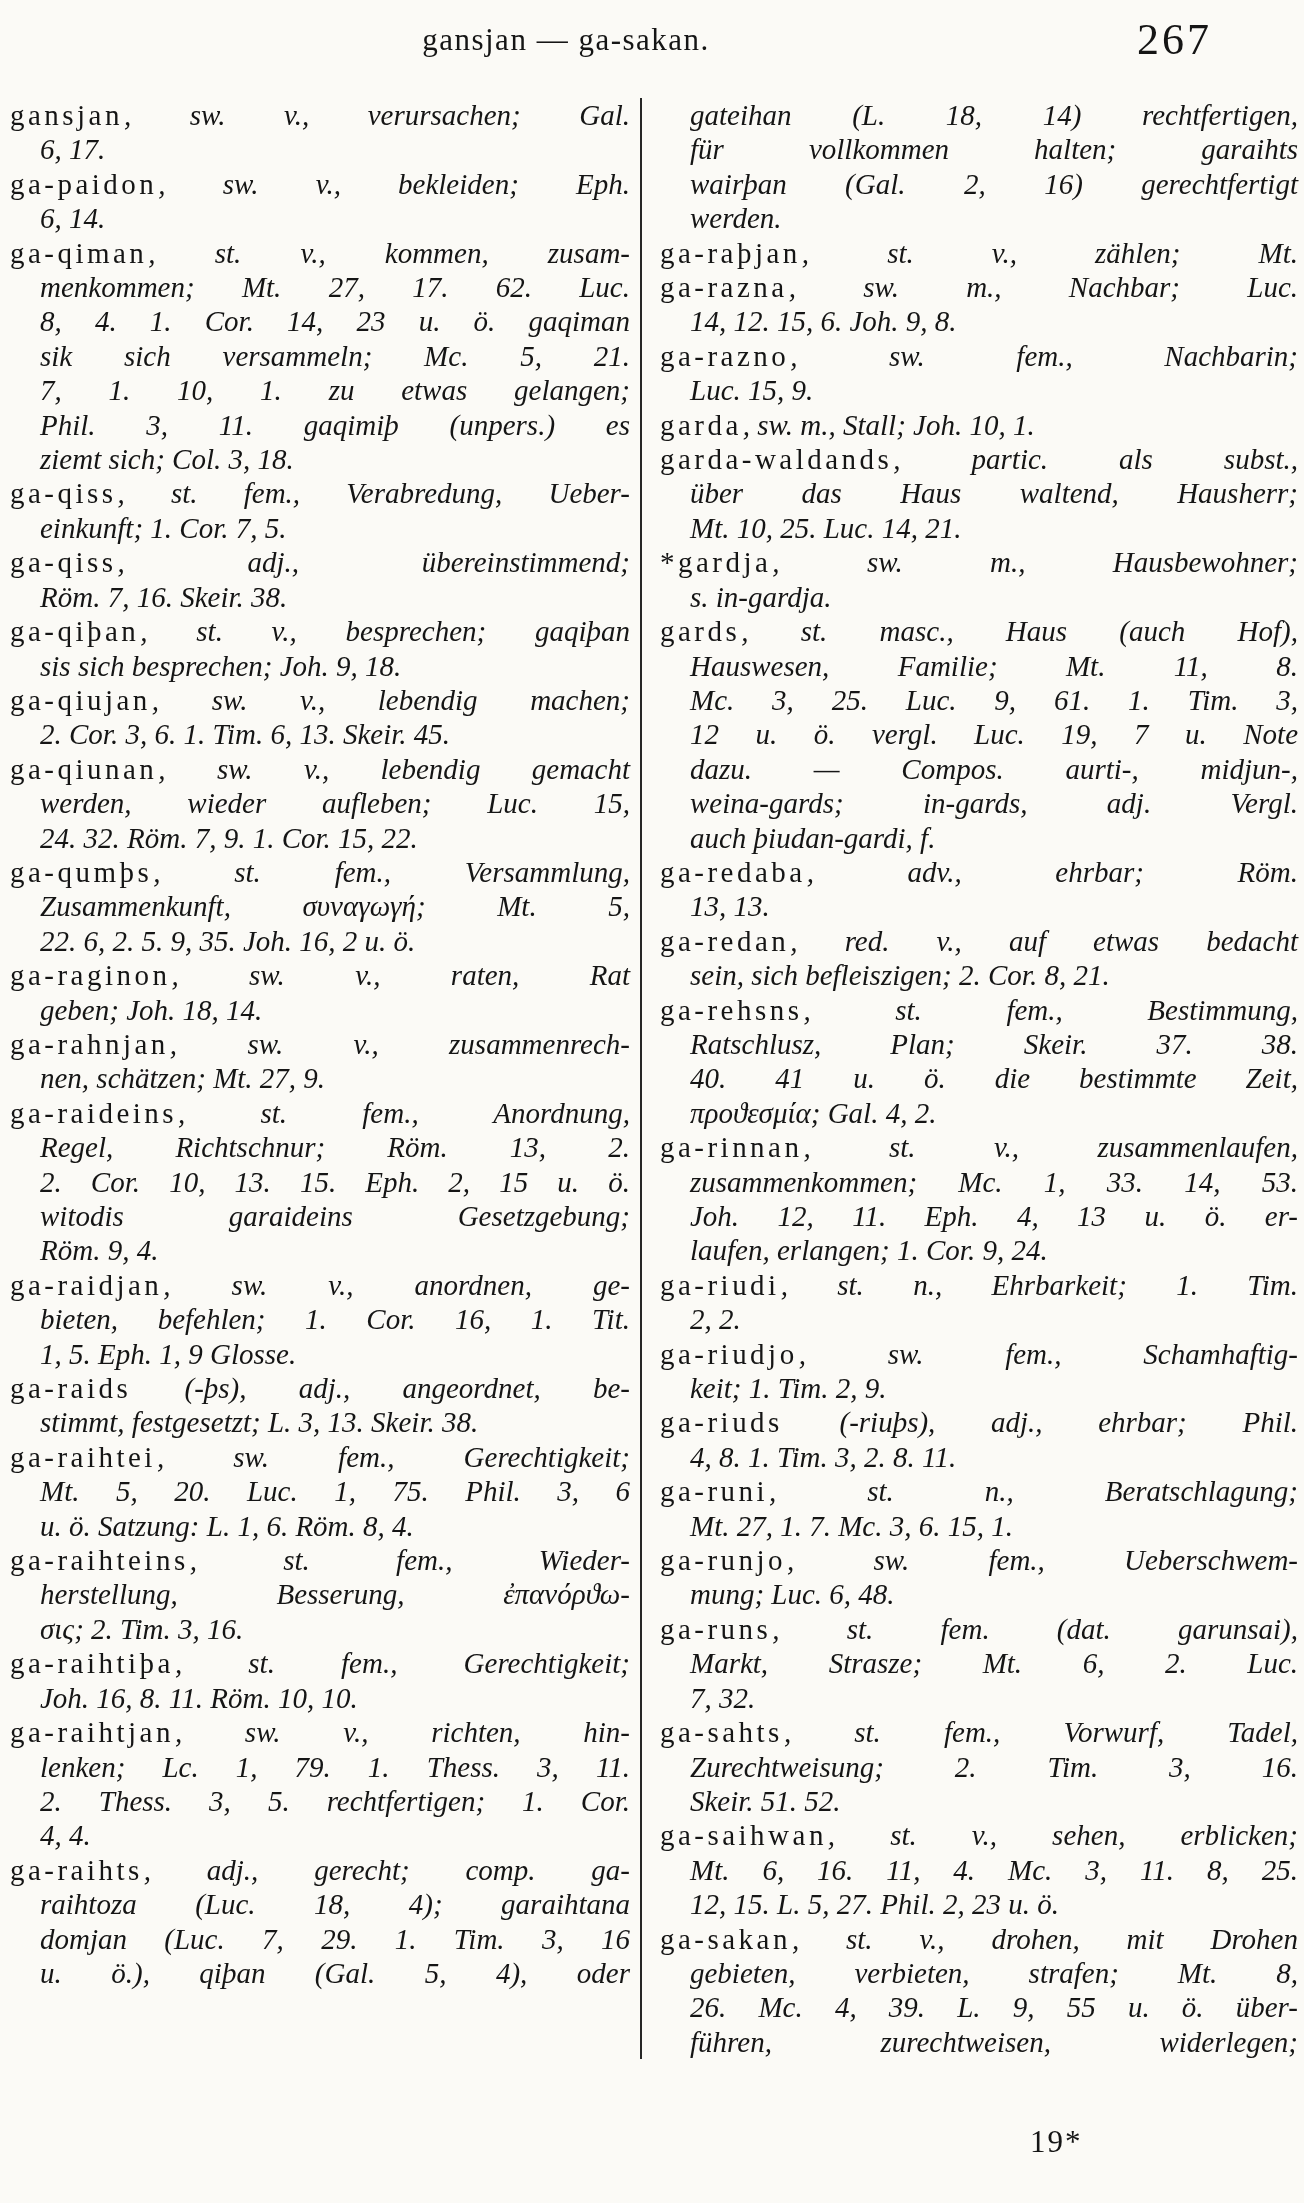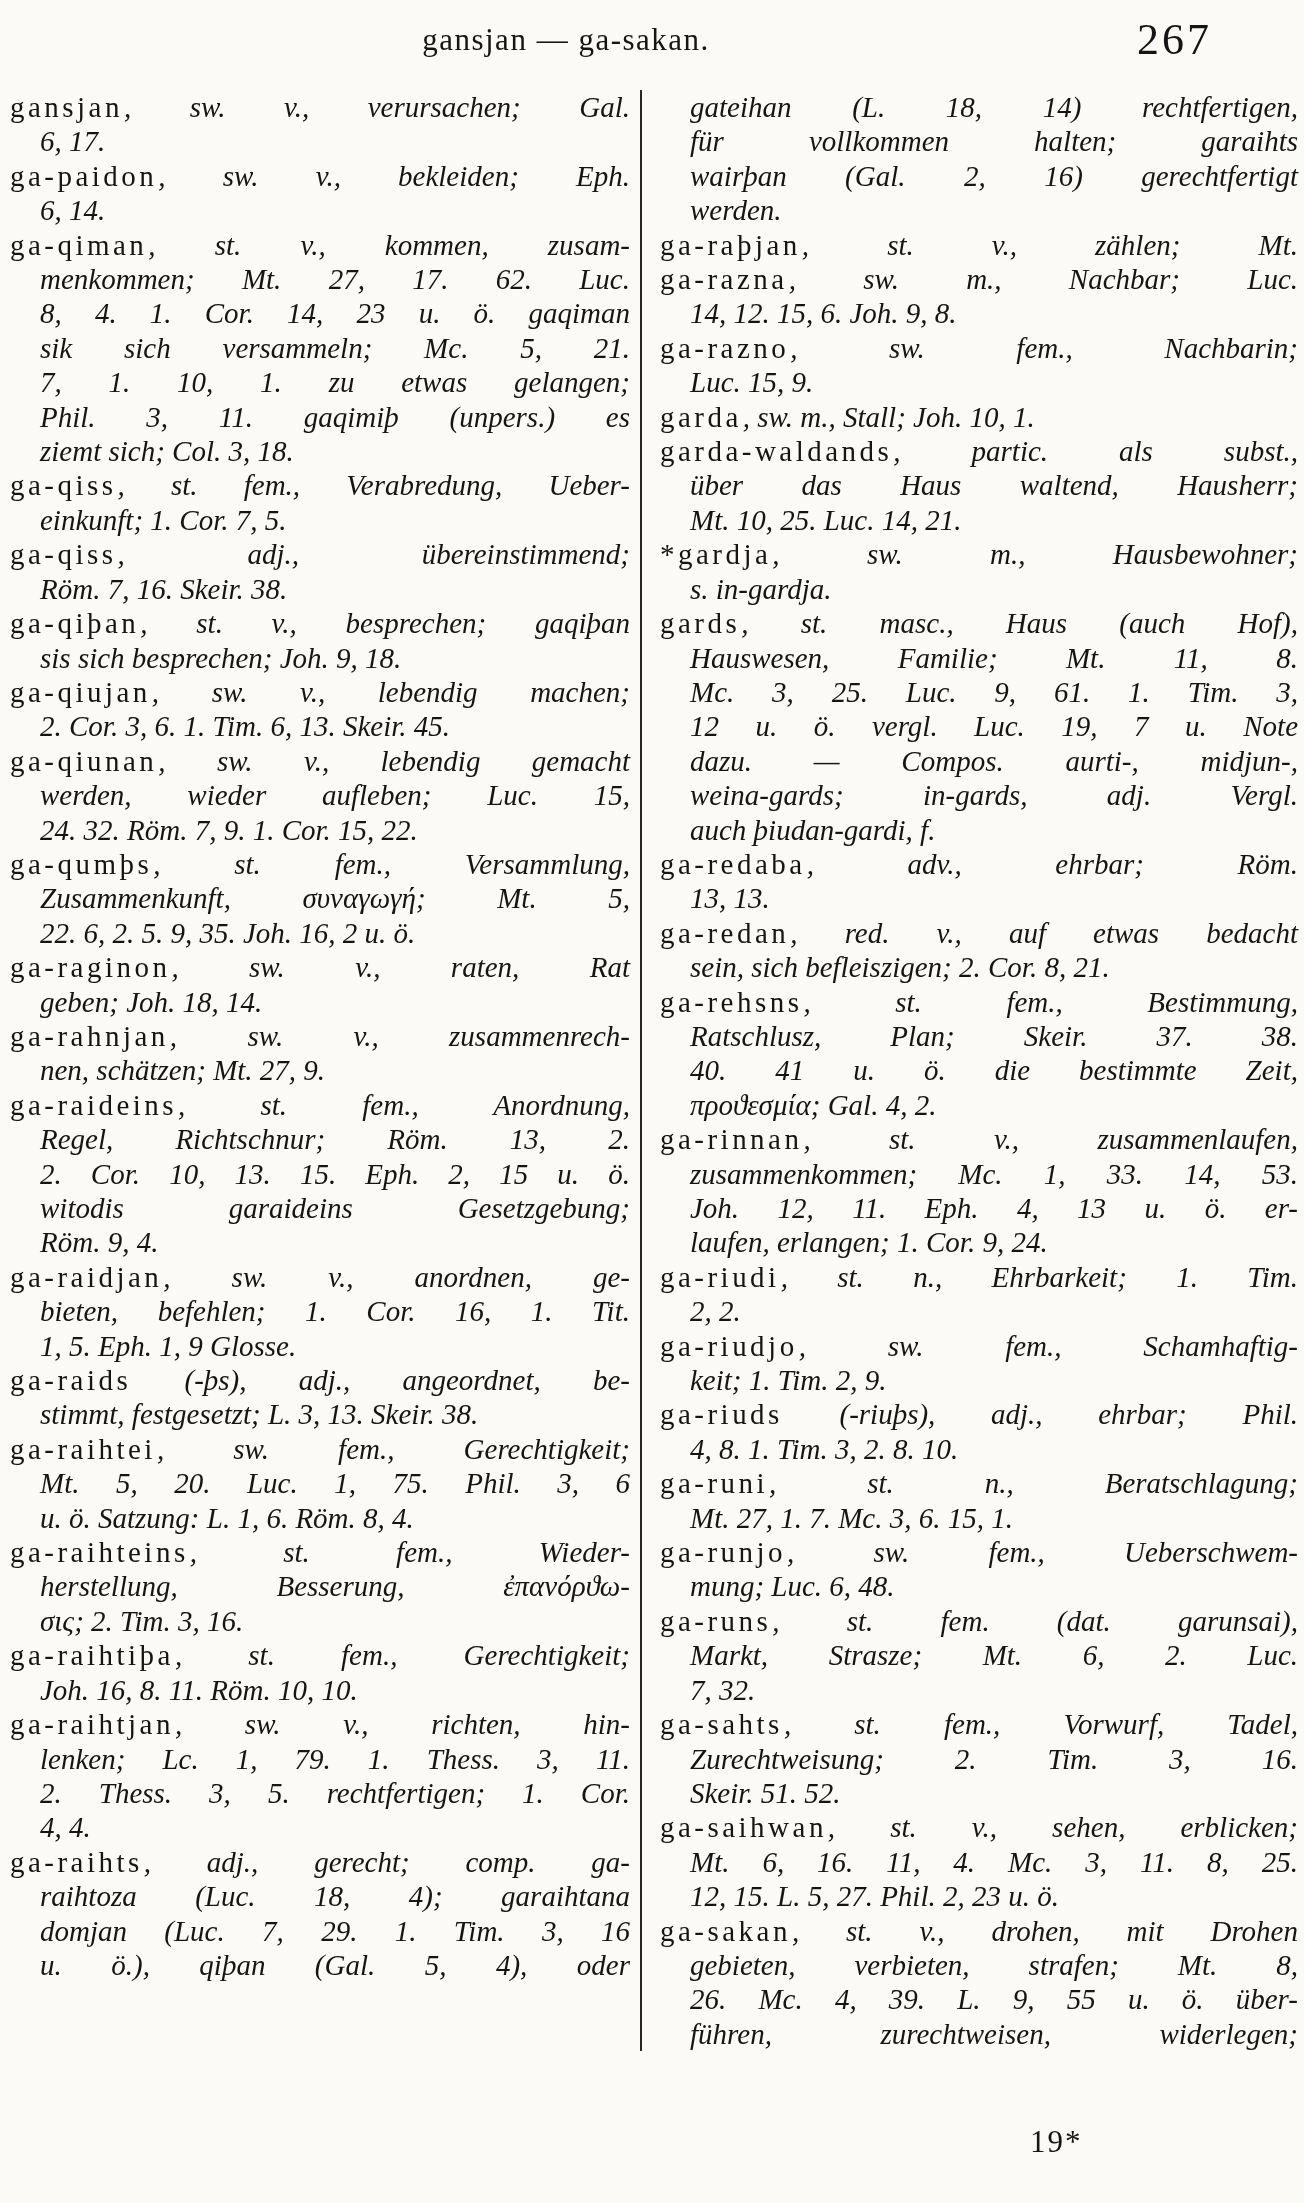--- a/index.html
+++ b/index.html
@@ -24,21 +24,21 @@
     transform:translateX(-88px);
     font-size:31px;
     letter-spacing:1.5px;
     font-style:normal;
   }
   .page-number{
     position:absolute;right:86px;top:-2px;
     font-size:44px;
     letter-spacing:3px;
   }
-  .columns{display:flex;align-items:stretch;}
+  .columns{display:flex;margin-top:8px;align-items:stretch;}
   .col{box-sizing:border-box;}
   .col-left{
     width:632px;
     padding-right:10px;
     border-right:2px solid #262626;
   }
   .col-right{
     width:656px;
     padding-left:18px;
   }
@@ -234,21 +234,21 @@
         <div class="entry">
           <div class="line head"><span class="hw">ga-riudi</span>, st. n., Ehrbarkeit; 1. Tim.</div>
           <div class="line cont last">2, 2.</div>
         </div>
         <div class="entry">
           <div class="line head"><span class="hw">ga-riudjo</span>, sw. fem., Schamhaftig-</div>
           <div class="line cont last">keit; 1. Tim. 2, 9.</div>
         </div>
         <div class="entry">
           <div class="line head"><span class="hw">ga-riuds</span> (-riuþs), adj., ehrbar; Phil.</div>
-          <div class="line cont last">4, 8. 1. Tim. 3, 2. 8. 10.</div>
+          <div class="line cont last">4, 8. 1. Tim. 3, 2. 8. 11.</div>
         </div>
         <div class="entry">
           <div class="line head"><span class="hw">ga-runi</span>, st. n., Beratschlagung;</div>
           <div class="line cont last">Mt. 27, 1. 7. Mc. 3, 6. 15, 1.</div>
         </div>
         <div class="entry">
           <div class="line head"><span class="hw">ga-runjo</span>, sw. fem., Ueberschwem-</div>
           <div class="line cont last">mung; Luc. 6, 48.</div>
         </div>
         <div class="entry">

